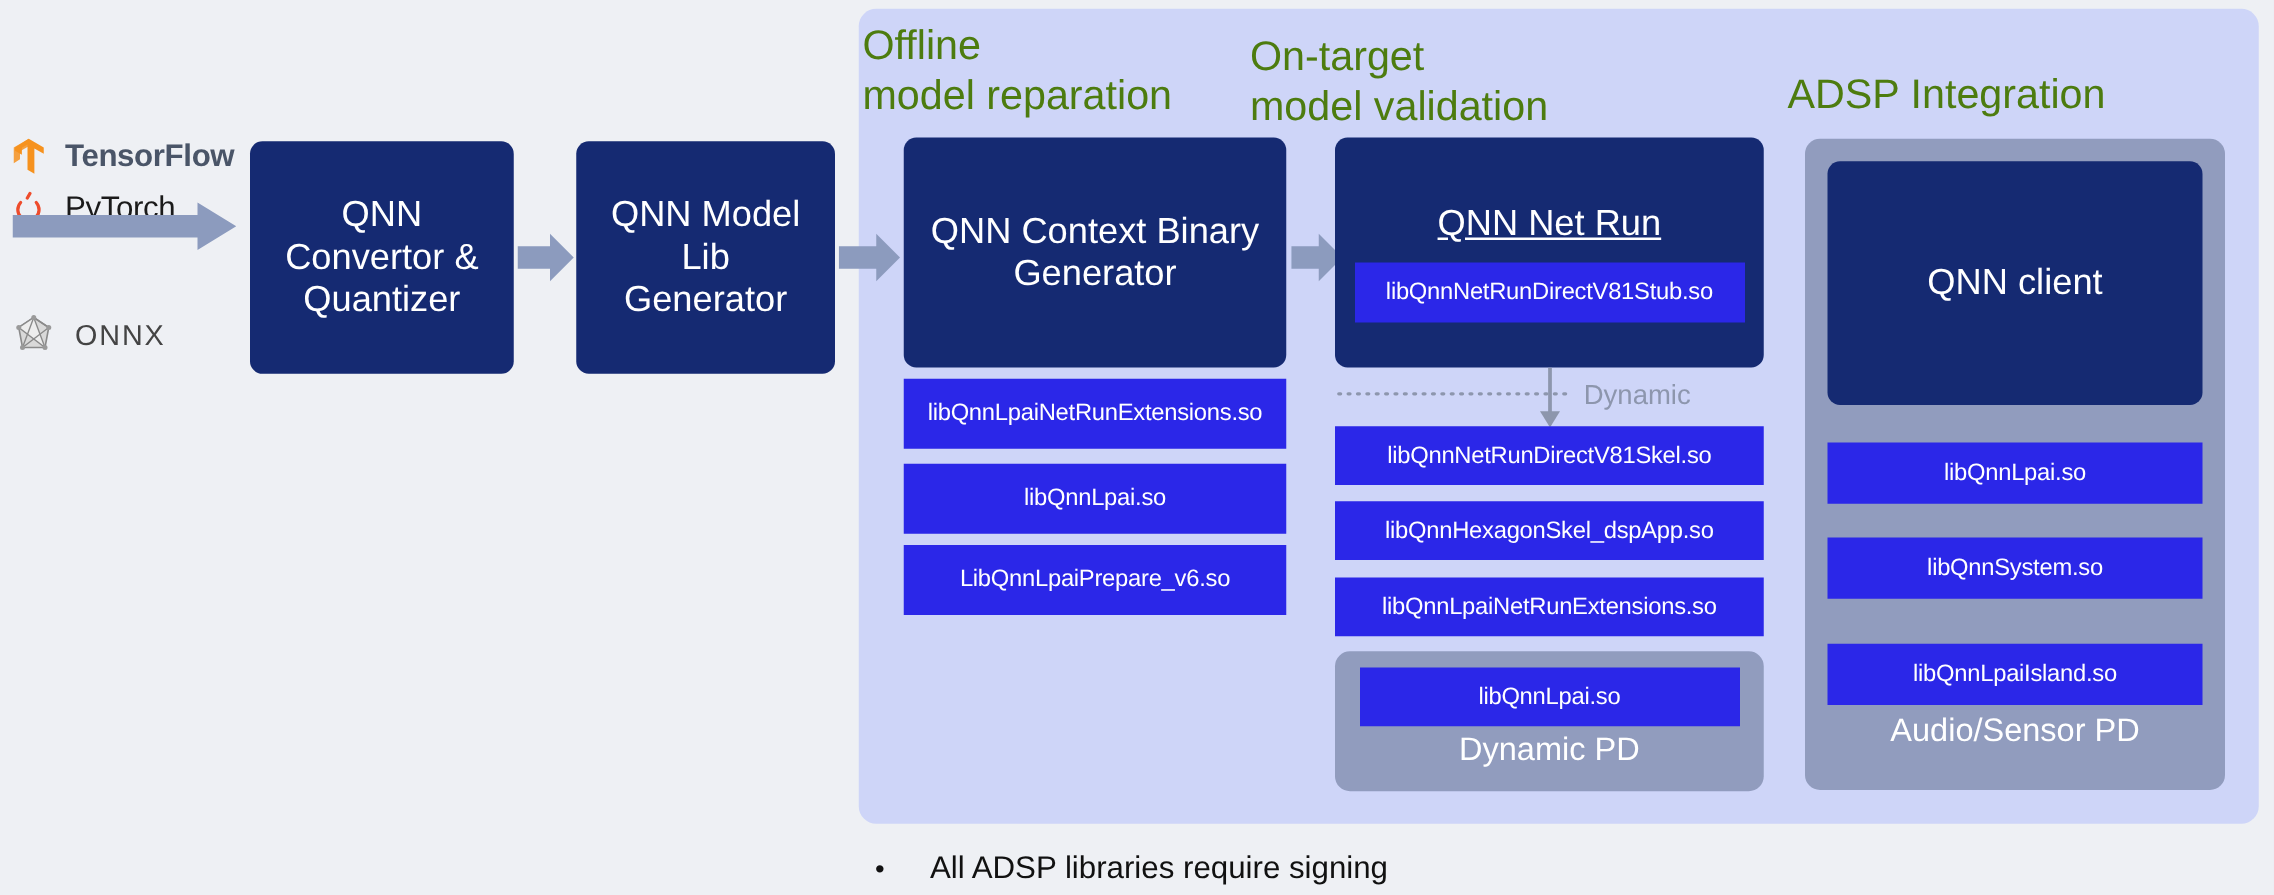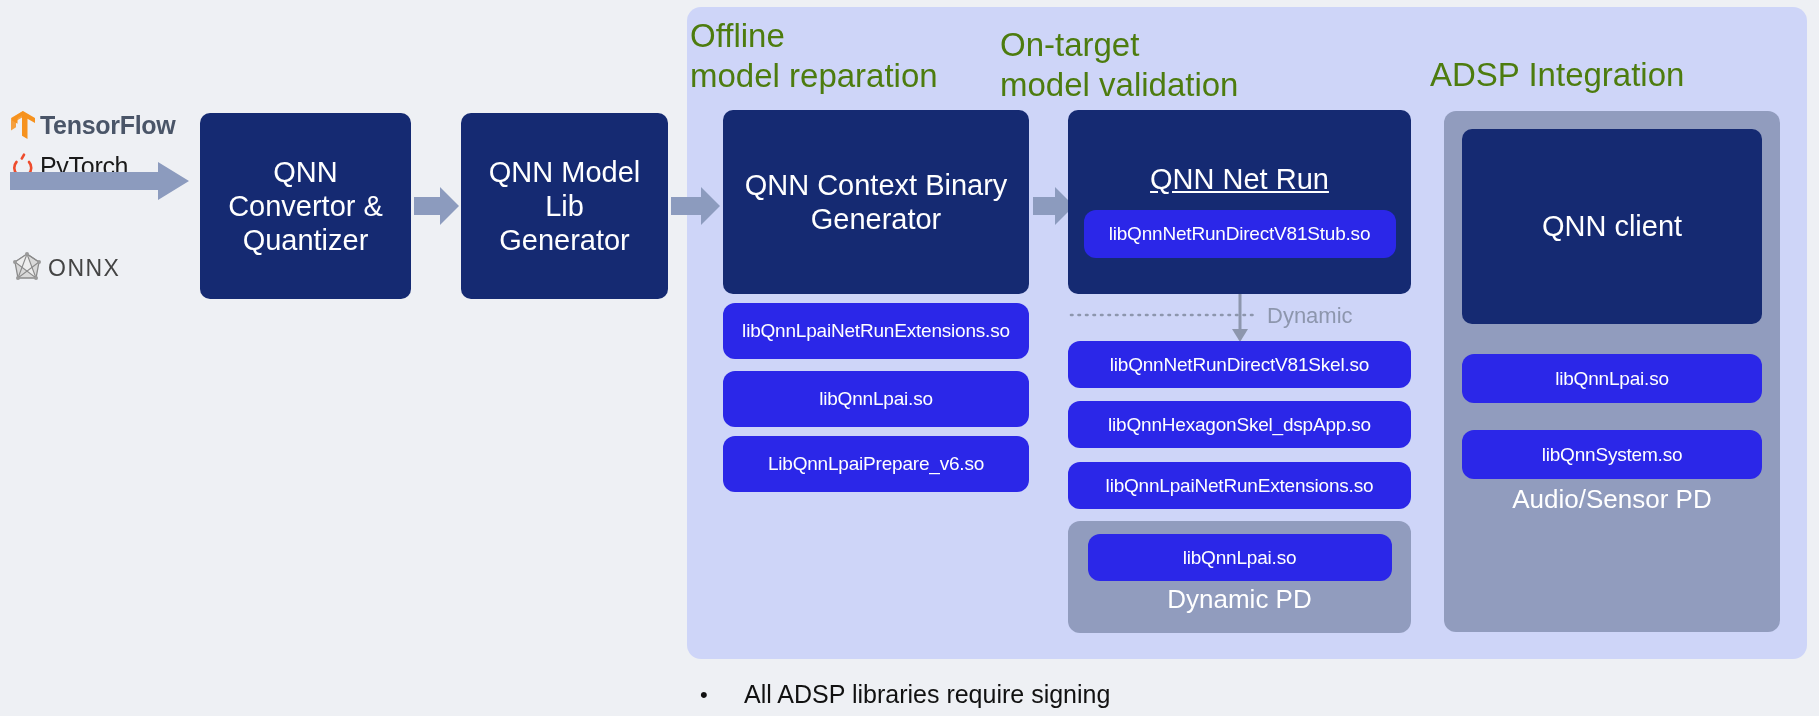--- a/index.html
+++ b/index.html
@@ -25,21 +25,21 @@
     display: flex;
     flex-direction: column;
     align-items: center;
     justify-content: center;
     text-align: center;
     line-height: 1.18;
   }
 
   .lib-box {
     background: #2B27E8;
-    border-radius: 12px;
+    border-radius: 0;
     color: #ffffff;
     display: flex;
     align-items: center;
     justify-content: center;
     text-align: center;
     font-size: 19px;
     letter-spacing: -0.2px;
     white-space: nowrap;
   }
 
@@ -73,21 +73,21 @@
     line-height: 1.22;
     white-space: pre-line;
   }
 
   
   #frameworks { left: 10px; top: 105px; width: 190px; }
   .fw-row {
     display: flex;
     align-items: center;
     height: 40px;
-    gap: 4px;
+    gap: 16px;
   }
   .fw-name { font-size: 25px; letter-spacing: -0.3px; }
   #tf-name   { color: #4a5568; font-weight: bold; }
   #pt-name   { color: #1a1a1a; }
   #onnx-name { color: #444444; letter-spacing: 1.5px; font-size: 23px; }
 
   
   .flow-arrow { display: block; }
 
   
@@ -216,19 +216,20 @@
   <div class="lib-box" style="width:304px; height:47px;">libQnnLpai.so</div>
   <div class="pd-label" style="margin-top:4px;">Dynamic PD</div>
 </div>
 
 <div class="abs col-heading" style="left:1430px; top:55px; width:340px;">ADSP Integration</div>
 
 <div class="abs pd-group" style="left:1444px; top:111px; width:336px; height:521px; padding-top:18px; box-sizing:border-box;">
   <div class="navy-box" style="width:300px; height:195px; font-size:29px;">QNN client</div>
   <div class="lib-box" style="width:300px; height:49px; margin-top:30px;">libQnnLpai.so</div>
   <div class="lib-box" style="width:300px; height:49px; margin-top:27px;">libQnnSystem.so</div>
+  <div class="lib-box" style="width:300px; height:49px; margin-top:36px;">libQnnLpaiIsland.so</div>
   <div class="pd-label" style="margin-top:6px;">Audio/Sensor PD</div>
 </div>
 
 <div class="abs" id="bullet-row">
   <span id="bullet-dot">•</span>
   <span>All ADSP libraries require signing</span>
 </div>
 
 </body></html>

